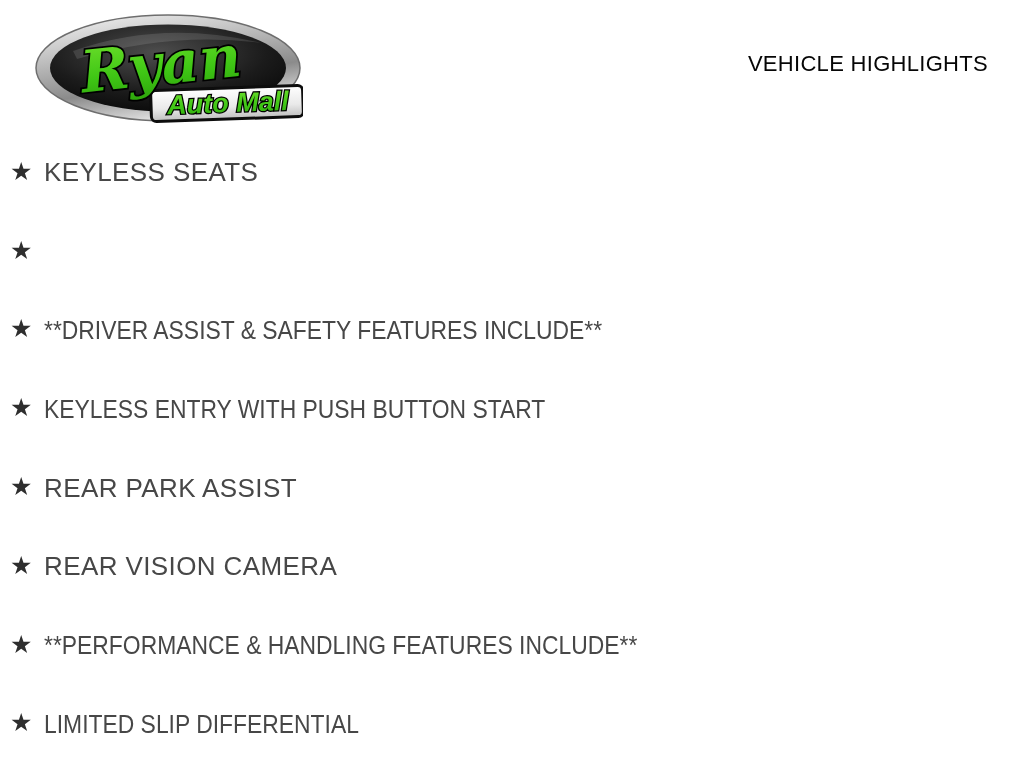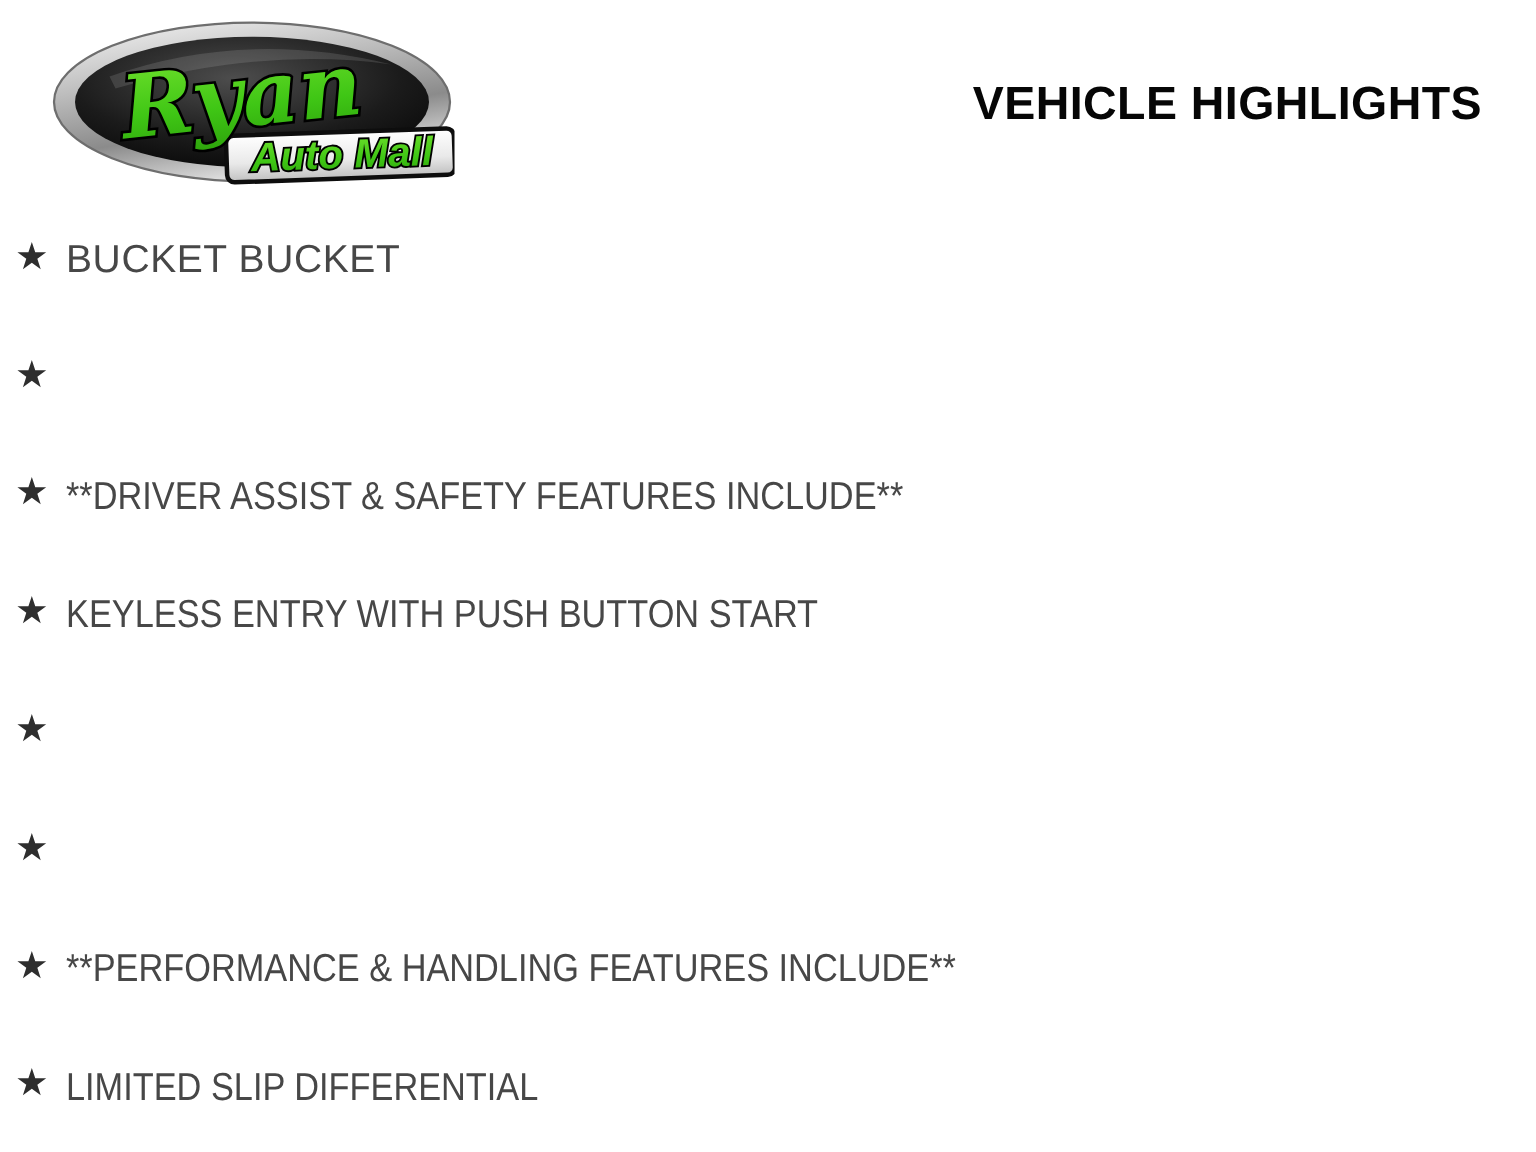--- a/index.html
+++ b/index.html
@@ -19,22 +19,22 @@
     left: 33px;
     top: 13px;
     width: 270px;
     height: 112px;
   }
   .page-title {
     position: absolute;
     top: 51px;
     right: 36px;
     margin: 0;
-    font-size: 31px;
-    font-weight: bold;
+    font-size: 22px;
+    font-weight: normal;
     color: #060606;
     letter-spacing: 0.3px;
     white-space: nowrap;
   }
   .highlights {
     position: absolute;
     top: 133px;
     left: 10px;
     right: 0;
     margin: 0;
@@ -105,38 +105,40 @@
     <text x="130" y="71" text-anchor="middle" font-family="'DejaVu Serif', serif" font-style="italic" font-weight="bold" font-size="58" fill="url(#greenfill)" stroke="#000000" stroke-width="3.5" paint-order="stroke" transform="rotate(-6 130 71)">Ryan</text>
     <text x="195" y="99" text-anchor="middle" font-family="'Liberation Sans', sans-serif" font-style="italic" font-weight="bold" font-size="27" fill="url(#greenfill)" stroke="#000000" stroke-width="2.5" paint-order="stroke" transform="rotate(-2 196 90)">Auto Mall</text>
   </svg>
 </div>
 
 <h1 class="page-title">VEHICLE HIGHLIGHTS</h1>
 
 <ul class="highlights">
     <li>
       <span class="star">★</span>
-      <span class="label">BUCKET BUCKET</span>
+      <span class="label">KEYLESS SEATS</span>
     </li>
     <li>
       <span class="star">★</span>
     </li>
     <li>
       <span class="star">★</span>
       <span class="label condensed">**DRIVER ASSIST &amp; SAFETY FEATURES INCLUDE**</span>
     </li>
     <li>
       <span class="star">★</span>
       <span class="label condensed">KEYLESS ENTRY WITH PUSH BUTTON START</span>
     </li>
     <li>
       <span class="star">★</span>
+      <span class="label">REAR PARK ASSIST</span>
     </li>
     <li>
       <span class="star">★</span>
+      <span class="label">REAR VISION CAMERA</span>
     </li>
     <li>
       <span class="star">★</span>
       <span class="label condensed">**PERFORMANCE &amp; HANDLING FEATURES INCLUDE**</span>
     </li>
     <li>
       <span class="star">★</span>
       <span class="label condensed">LIMITED SLIP DIFFERENTIAL</span>
     </li>
   </ul>

